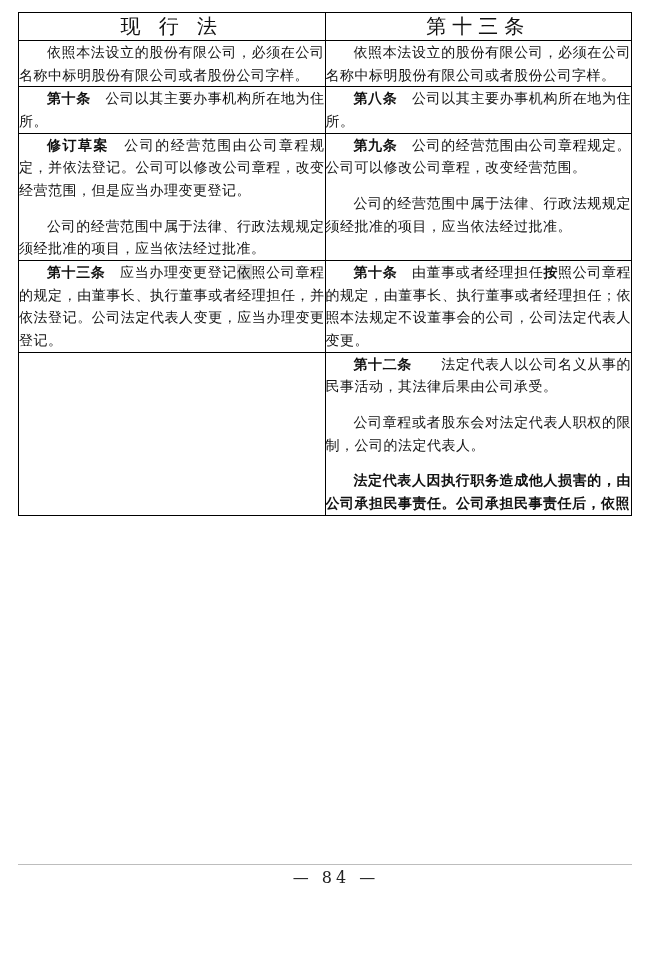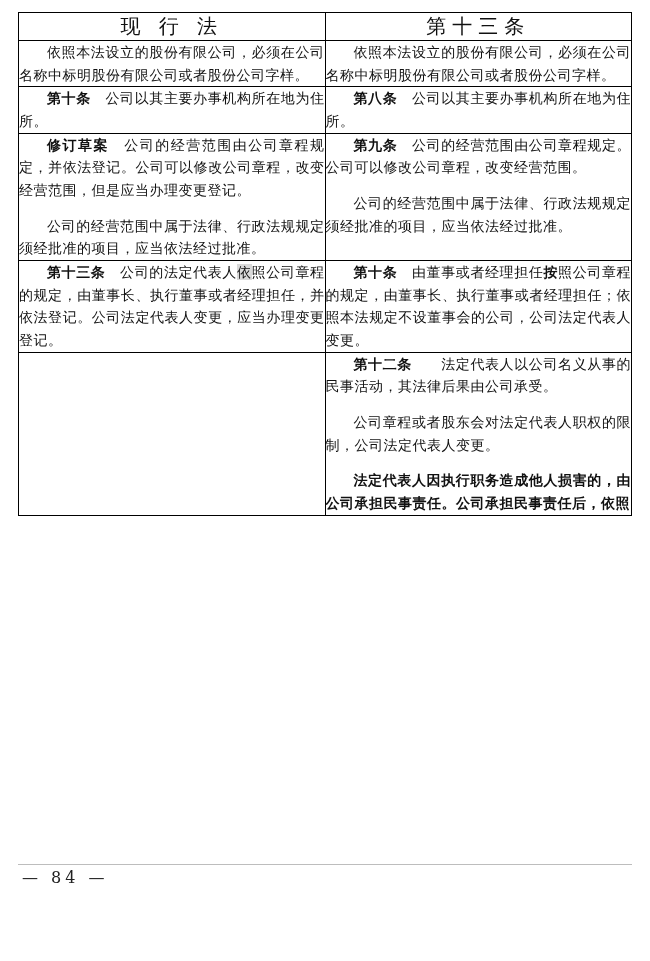--- a/index.html
+++ b/index.html
@@ -60,21 +60,21 @@
   .b { font-weight: bold; }
   .u { text-underline-offset: 3px; }
   .hl { background: #d9d9d9; }
   td.empty { padding: 0; }
   .footer {
     position: absolute;
     left: 0;
     right: 0;
     bottom: 14px;
     width: 650px;
-    text-align: left;
+    text-align: center;
     padding-left: 22px;
     box-sizing: border-box;
   }
   .footer .pgnum {
     font-size: 16px;
     letter-spacing: 4px;
     color: #222;
     font-family: "DejaVu Serif", "Liberation Serif", serif;
   }
   .footrule {
@@ -124,31 +124,31 @@
             <p class="para indent"><span class="b">修订草案</span><span>　公司的经营范围由公司章程规定</span><span class="u">，并依法登记</span><span>。公司可以修改公司章程，改变经营范围</span><span class="u">，但是应当办理变更登记</span><span>。</span></p>
             <p class="para indent"><span>公司的经营范围中属于法律、行政法规规定须经批准的项目，应当依法经过批准。</span></p>
           </td>
           <td class="cell">
             <p class="para indent"><span class="b">第九条</span><span>　公司的经营范围由公司章程规定。公司可以修改公司章程，改变经营范围。</span></p>
             <p class="para indent"><span>公司的经营范围中属于法律、行政法规规定须经批准的项目，应当依法经过批准。</span></p>
           </td>
         </tr>
         <tr>
           <td class="cell">
-            <p class="para indent"><span class="b">第十三条</span><span>　公司的法定代表人</span><span class="hl">依</span><span>照公司章程的规定，由董事长、执行董事或者经理担任</span><span class="u">，并依法登记</span><span>。</span><span class="u">公司法定代表人变更，应当办理变更登记。</span></p>
+            <p class="para indent"><span class="b">第十三条</span><span>　应当办理变更登记</span><span class="hl">依</span><span>照公司章程的规定，由董事长、执行董事或者经理担任</span><span class="u">，并依法登记</span><span>。</span><span class="u">公司法定代表人变更，应当办理变更登记。</span></p>
           </td>
           <td class="cell">
             <p class="para indent"><span class="b">第十条</span><span>　由董事或者经理担任</span><span class="b">按</span><span>照公司章程的规定，由董事长、执行董事或者经理担任</span><span>；依照本法规定不设董事会的公司，公司法定代表人变更</span><span>。</span></p>
           </td>
         </tr>
         <tr>
           <td class="cell empty"></td>
           <td class="cell">
             <p class="para indent"><span class="b">第十二条</span><span>　　法定代表人以公司名义从事的民事活动，其法律后果由公司承受。</span></p>
-            <p class="para indent"><span>公司章程或者股东会对法定代表人职权的限制，公司法定代表人变更。</span></p>
+            <p class="para indent"><span>公司章程或者股东会对法定代表人职权的限制，公司的法定代表人。</span></p>
             <p class="para indent"><span class="b">法定代表人因执行职务造成他人损害的，由公司承担民事责任。公司承担民事责任后，依照</span></p>
           </td>
         </tr>
       </tbody>
   </table>
 
   <div class="footrule"></div>
   <div class="footer">
     <span class="pgnum">— 84 —</span>
   </div>

